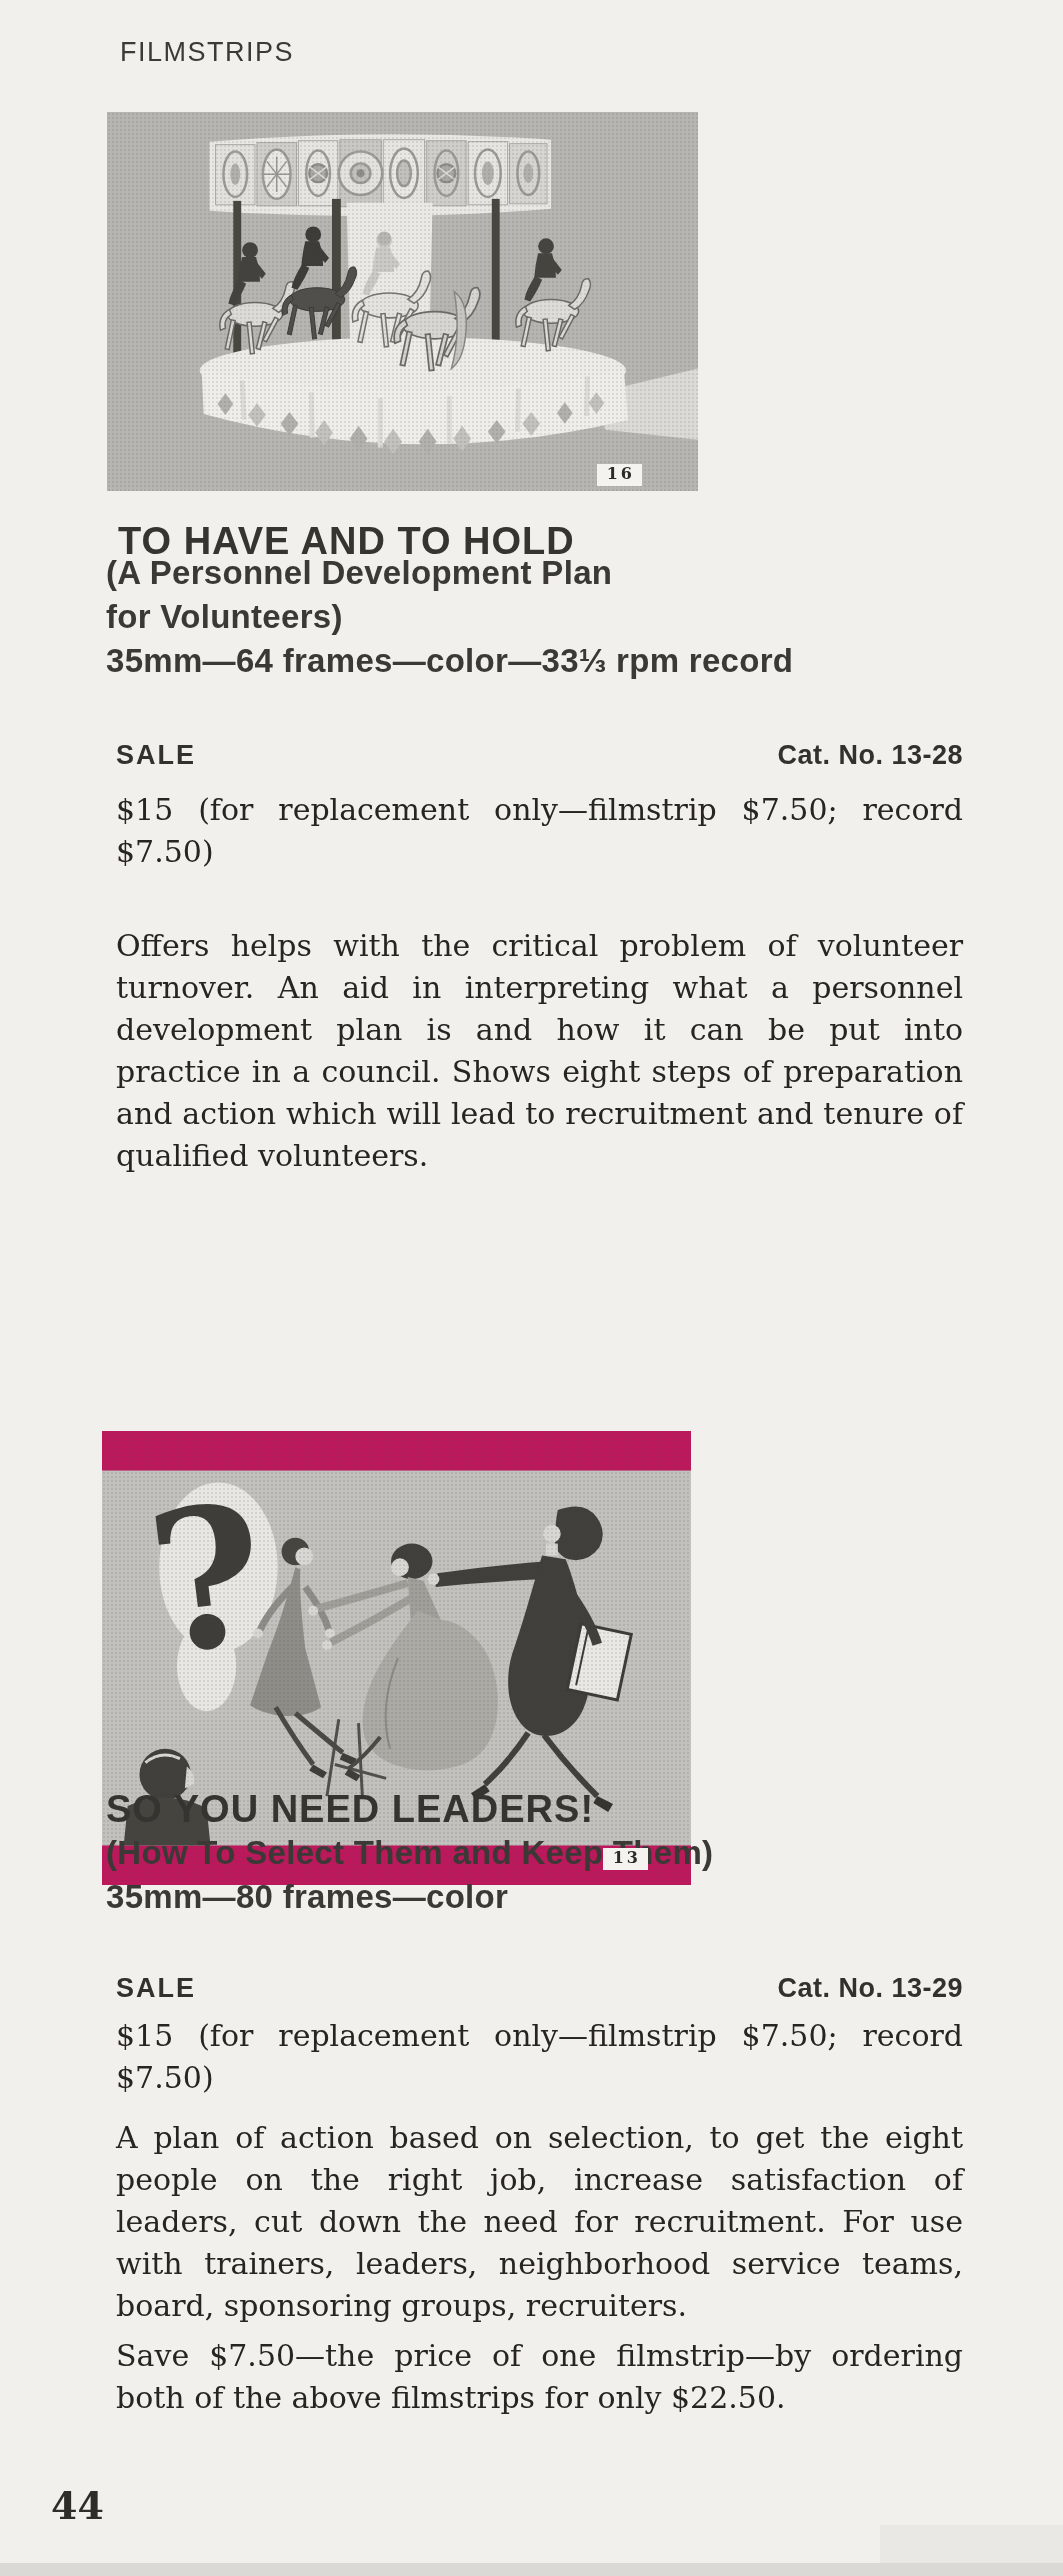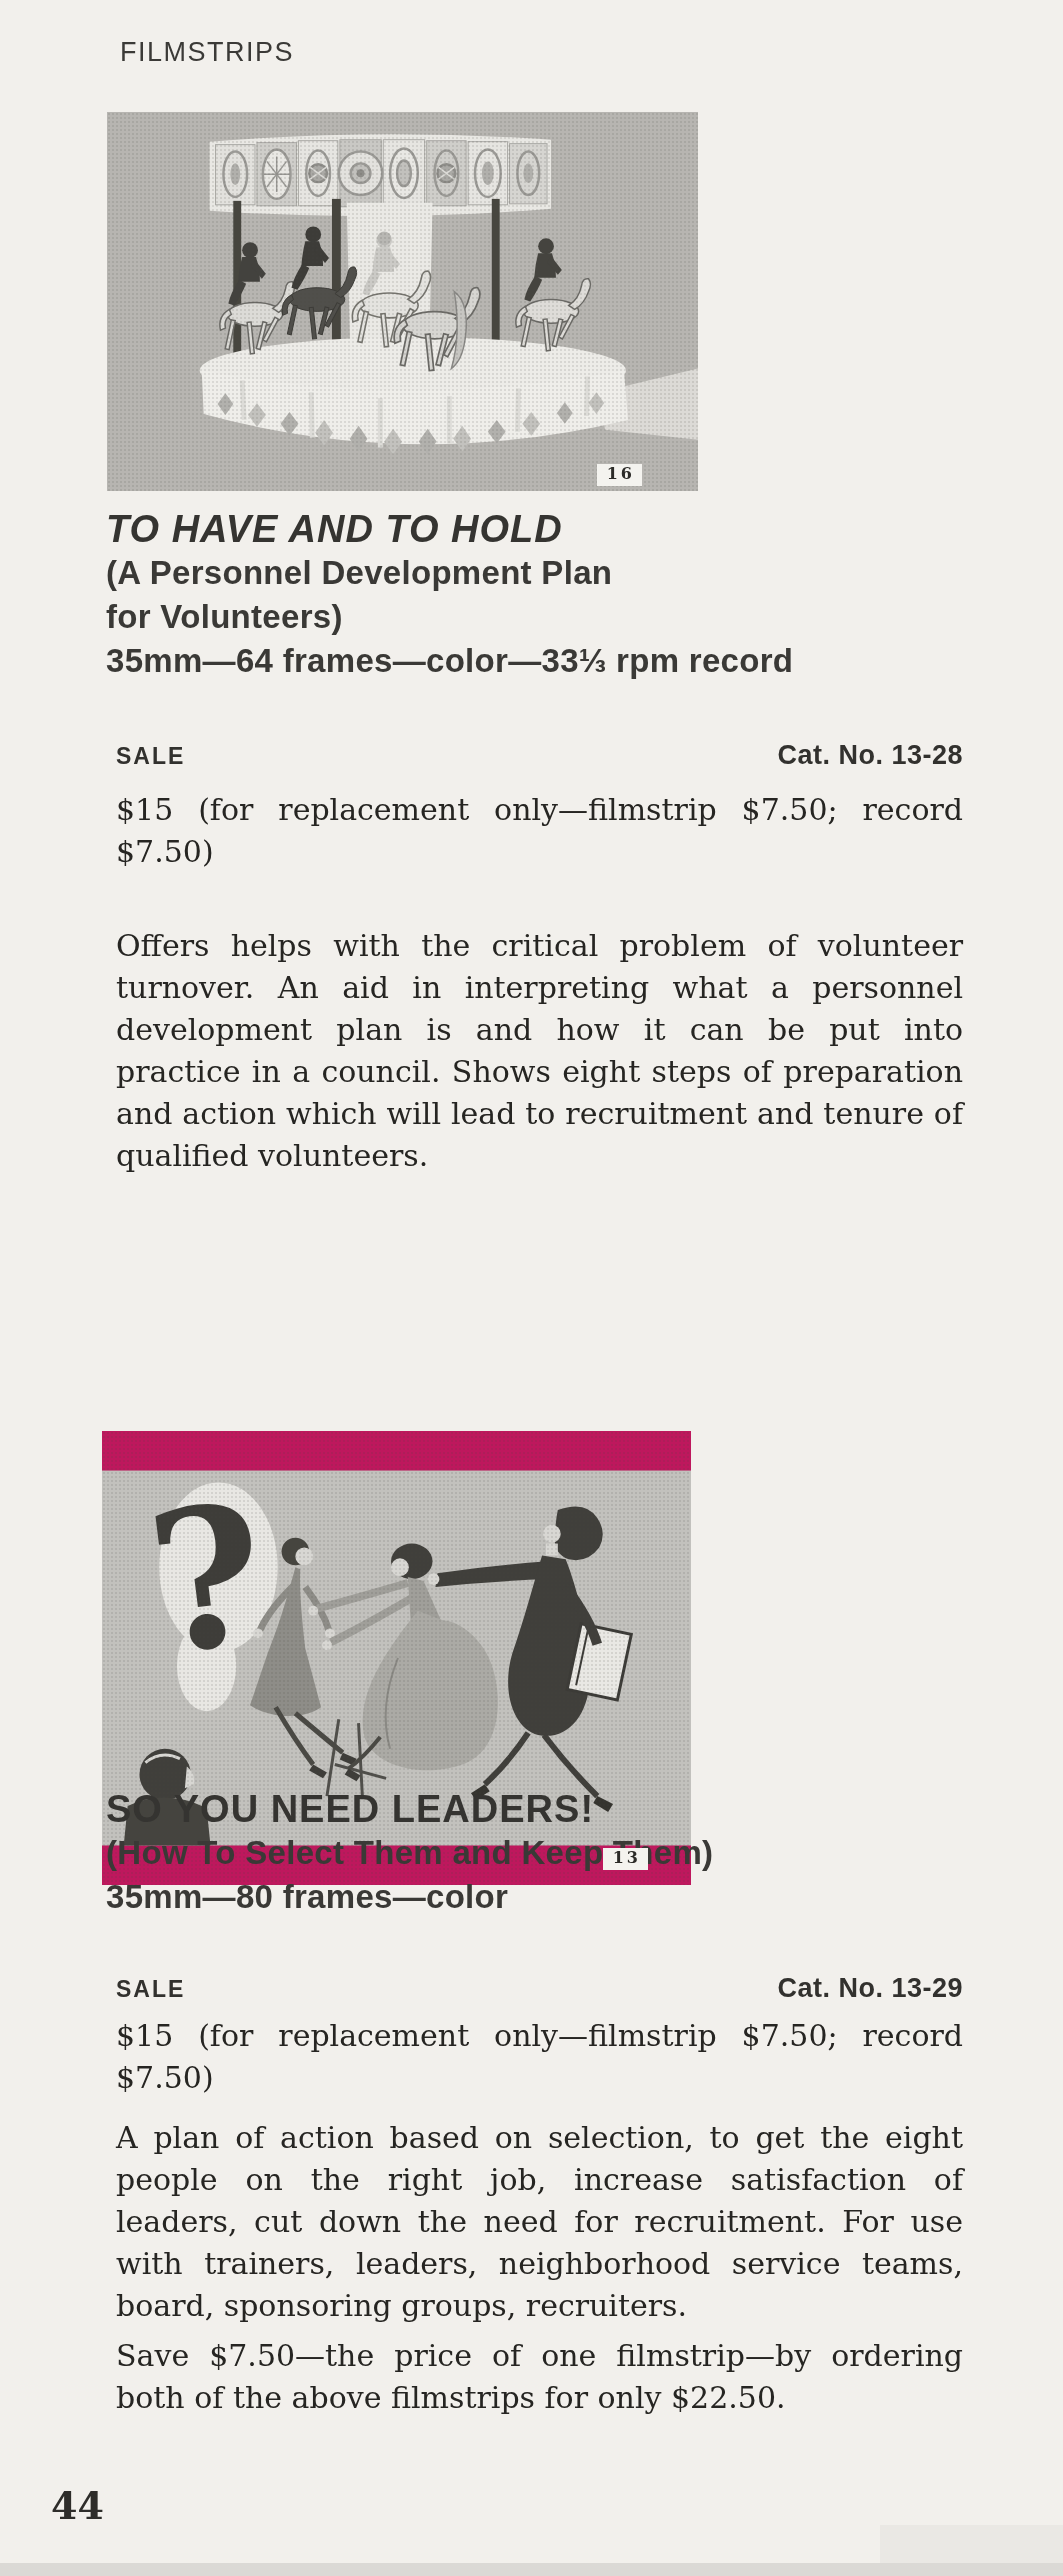--- a/index.html
+++ b/index.html
@@ -41,21 +41,21 @@
     color:#3a3936;line-height:1;letter-spacing:0.3px;white-space:nowrap;
   }
   #sub1a{top:556px;} #sub1b{top:600px;} #spec1{top:644px;}
   #sub2a{top:1836px;} #spec2{top:1880px;}
   
   .sale-row{
     position:absolute;left:116px;width:847px;
     display:flex;justify-content:space-between;align-items:baseline;
   }
   #sale1{top:742px;} #sale2{top:1975px;}
-  .sale-label{font-weight:bold;font-size:23px;letter-spacing:2px;color:#32312e;line-height:1;}
+  .sale-label{font-weight:bold;font-size:27px;letter-spacing:2px;color:#32312e;line-height:1;}
   .cat-no{font-weight:bold;font-size:27px;letter-spacing:0.5px;color:#32312e;line-height:1;margin-left:20px;}
   
   .serif{
     position:absolute;left:116px;width:847px;margin:0;
     font-family:"DejaVu Serif",serif;color:#262522;
     font-size:30px;line-height:42px;text-align:justify;
   }
   #price1{top:789px;} #desc1{top:885px;margin-top:40px;}
   #price2{top:2015px;} #desc2{top:2117px;}
   #savenote{top:2335px;}
@@ -178,21 +178,21 @@
         <use href="#rider" transform="translate(279,168)" fill="#cbcac6"></use>
         <circle cx="281" cy="128" r="7" fill="#b8b7b3"></circle>
         <use href="#horse" transform="translate(332,216) scale(1.15)" fill="#d7d6d2" stroke="#6b6a66" stroke-width="1.5"></use>
         <path d="M352,182 q16,12 11,48 q-3,22 -14,30 q10,-34 3,-78 Z" fill="#c7c6c2" stroke="#8a8986" stroke-width="1.5"></path>
         <use href="#horse" transform="translate(450,202)" fill="#dedcd8" stroke="#6b6a66" stroke-width="1.5"></use>
         <use href="#rider" transform="translate(443,174)" fill="#45443f"></use>
       </svg>
       <div class="fig-badge">16</div>
     </figure>
 
-    <h2 class="title" id="title1" style="margin:0;font-style:italic;">TO HAVE AND TO HOLD</h2>
+    <h2 class="title" id="title1" style="margin:12px;">TO HAVE AND TO HOLD</h2>
     <div class="subtitle" id="sub1a">(A Personnel Development Plan</div>
     <div class="subtitle" id="sub1b">for Volunteers)</div>
     <div class="subtitle" id="spec1">35mm—64 frames—color—33⅓ rpm record</div>
 
     <div class="sale-row" id="sale1">
       <span class="sale-label">SALE</span>
       <span class="cat-no">Cat. No. 13-28</span>
     </div>
     <p class="serif" id="price1">$15 (for replacement only—filmstrip $7.50; record $7.50)</p>
     <p class="serif" id="desc1">Offers helps with the critical problem of volunteer turnover. An aid in interpreting what a personnel development plan is and how it can be put into practice in a council. Shows eight steps of preparation and action which will lead to recruitment and tenure of qualified volunteers.</p>

